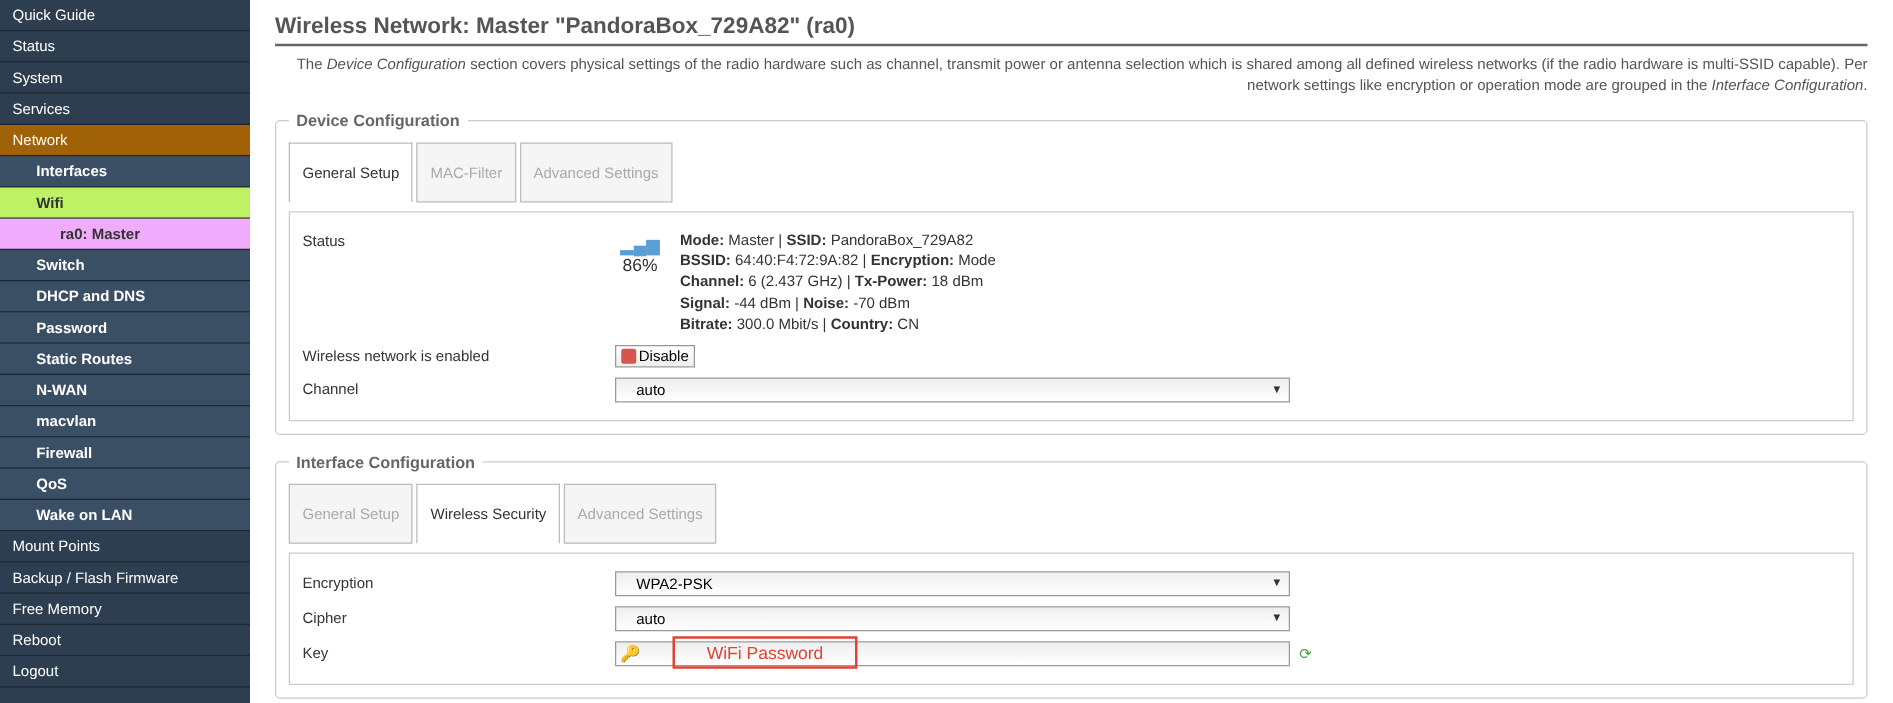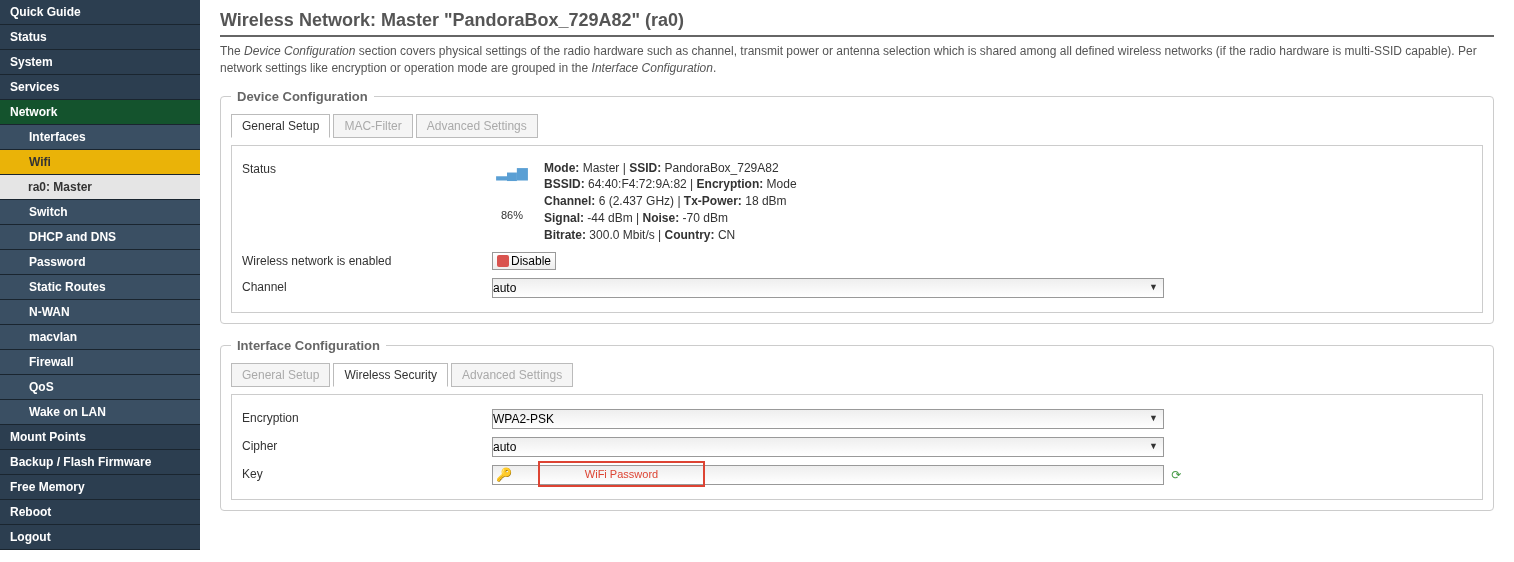--- a/index.html
+++ b/index.html
@@ -1,55 +1,55 @@
 <!DOCTYPE html>
 <html><head>
 <meta charset="utf-8">
 <style>
 * { margin: 0; padding: 0; box-sizing: border-box; }
 body { font-family: Arial, sans-serif; font-size: 12px; color: #333; background: #fff; }
 .container { display: flex; width: 100%; }
 .sidebar { width: 200px; background: #2c3e50; flex-shrink: 0; }
-.sidebar-item { padding: 5px 10px; color: #fff; cursor: pointer; border-bottom: 1px solid #1a252f; background: #2c3e50; font-weight: bold; }
+.sidebar-item { padding: 5px 10px; color: #fff; cursor: pointer; border-bottom: 1px solid #1a252f; background: #2c3e50; font-weight: normal; }
 .sidebar-item.level-1 { background: #3a4f63; padding-left: 29px; font-weight: bold; }
-.sidebar-item.level-2 { background: #e5e5e5; color: #333; padding-left: 28px; font-weight: bold; }
-.sidebar-item.active-l1 { background: #eab308; color: #333; }
-.sidebar-item.active-l0 { background: #14532d; }
+.sidebar-item.level-2 { background: #f0abfc; color: #333; padding-left: 48px; font-weight: bold; }
+.sidebar-item.active-l1 { background: #bef264; color: #333; }
+.sidebar-item.active-l0 { background: #a16207; }
 .main { flex: 1; padding: 10px 20px; }
 .page-title { font-size: 18px; font-weight: bold; color: #555; padding-bottom: 4px; border-bottom: 2px solid #666; margin-bottom: 6px; }
-.description { font-size: 12px; color: #555; margin-bottom: 12px; line-height: 1.4; }
+.description { font-size: 12px; color: #555; margin-bottom: 12px; line-height: 1.4; text-align: right; }
 .description em { font-style: italic; }
 fieldset { border: 1px solid #ccc; border-radius: 4px; padding: 10px; margin-bottom: 14px; }
 legend { font-weight: bold; color: #666; padding: 0 6px; font-size: 13px; }
 .tabs { display: flex; gap: 3px; margin-bottom: 8px; }
-.tab { padding: 4px 10px; border: 1px solid #bbb; background: #f5f5f5; color: #aaa; cursor: pointer; font-size: 12px; }
+.tab { padding: 16px 10px; border: 1px solid #bbb; background: #f5f5f5; color: #aaa; cursor: pointer; font-size: 12px; }
 .tab.active { background: #fff; color: #333; border-bottom: 1px solid #fff; position: relative; z-index: 1; }
 .tab-content { border: 1px solid #ccc; padding: 10px; margin-top: -1px; }
 .form-row { display: flex; align-items: flex-start; padding: 4px 0; }
 .form-label { width: 250px; flex-shrink: 0; color: #333; padding-top: 2px; }
 .form-value { flex: 1; }
-select, input[type=text], input[type=password] { width: 672px; padding: 2px 0; border: 1px solid #999; background: linear-gradient(#eee,#fff); font-size: 12px; height: 20px; }
+select, input[type=text], input[type=password] { width: 540px; padding: 2px 16px; border: 1px solid #999; background: linear-gradient(#eee,#fff); font-size: 12px; height: 20px; }
 select { appearance: none; -webkit-appearance: none; background: linear-gradient(#eee,#fff); padding-right: 20px; }
 .select-wrap { position: relative; display: inline-block; }
 .select-wrap::after { content: "▼"; position: absolute; right: 6px; top: 4px; font-size: 9px; color: #333; pointer-events: none; }
 .disable-btn { padding: 1px 4px; border: 1px solid #999; background: linear-gradient(#fff,#eee); cursor: pointer; font-size: 12px; display: inline-flex; align-items: center; gap: 2px; }
 .status-block { display: flex; gap: 12px; }
 .signal-col { text-align: center; width: 40px; padding-top: 4px; }
 .signal-icon { color: #5a9fd4; font-size: 14px; }
-.signal-pct { font-size: 11px; color: #333; margin-top: 29px; }
+.signal-pct { font-size: 14px; color: #333; }
 .status-info { font-size: 12px; line-height: 1.4; }
 .status-info b { font-weight: bold; margin-top: 20px; }
 .hint { font-size: 11px; color: #555; margin-top: 2px; display: flex; align-items: center; gap: 3px; }
 .info-icon { display: inline-flex; width: 13px; height: 13px; border-radius: 50%; background: #3a87ad; color: #fff; align-items: center; justify-content: center; font-size: 9px; font-weight: bold; }
 .key-icon { color: #c9a227; font-size: 13px; margin-right: 2px; }
 .refresh-icon { color: #4a9c4a; font-size: 12px; margin-left: 4px; cursor: pointer; }
 .key-wrap { display: inline-flex; align-items: center; position: relative; }
 .key-input { width: 580px; padding-left: 22px; }
 .key-wrap .key-icon { position: absolute; left: 4px; }
-.annotation { position: absolute; border: 2px solid #d43; color: #d43; font-size: 11px; pointer-events: none; padding: 0 8px; height: 26px; line-height: 22px; top: -4px; left: 46px; width: 167px; text-align: center; }
+.annotation { position: absolute; border: 2px solid #d43; color: #d43; font-size: 14px; pointer-events: none; padding: 0 8px; height: 26px; line-height: 22px; top: -4px; left: 46px; width: 148px; text-align: center; }
 </style>
 </head>
 <body>
 
 <div class="container">
   <div class="sidebar" id="sidebar">
       <div class="sidebar-item">Quick Guide</div>
       <div class="sidebar-item">Status</div>
       <div class="sidebar-item">System</div>
       <div class="sidebar-item">Services</div>

